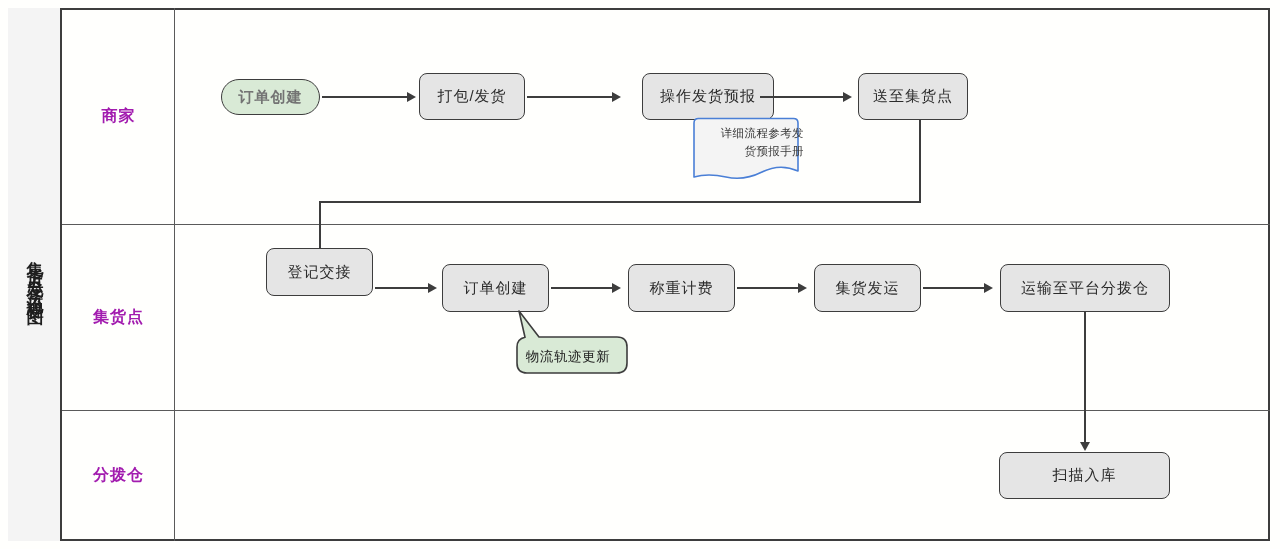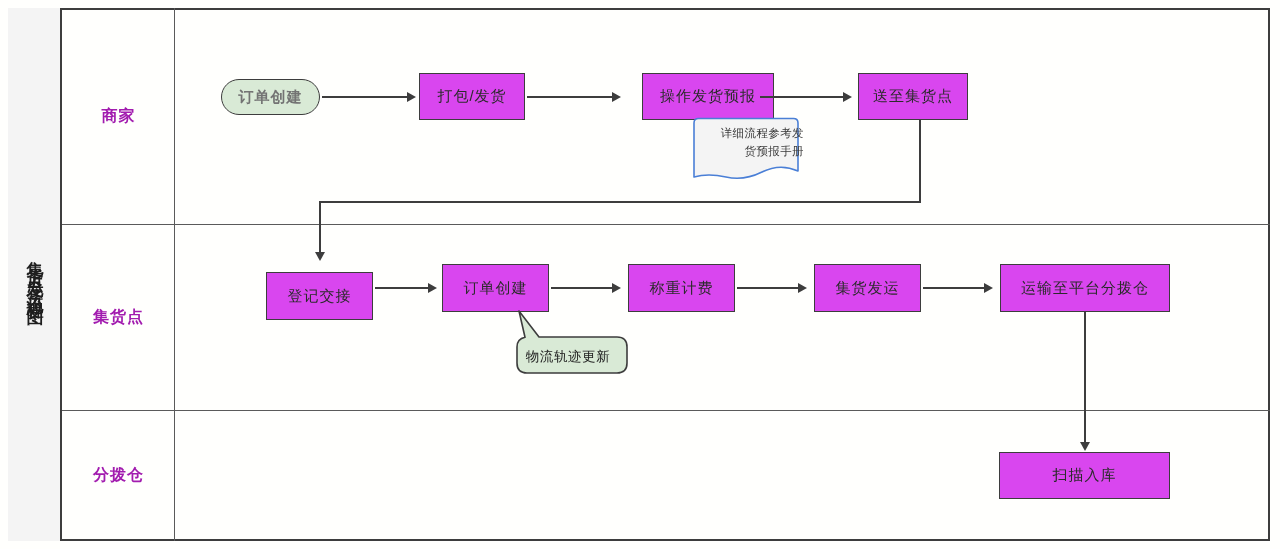--- a/index.html
+++ b/index.html
@@ -38,21 +38,21 @@
     position:absolute;left:62px;width:113px;
     display:flex;align-items:center;justify-content:center;
     font-size:16px;font-weight:bold;color:#a21caf;letter-spacing:1px;
   }
 
   
   .node{
     position:absolute;box-sizing:border-box;
     display:flex;align-items:center;justify-content:center;
     font-size:15px;color:#2b2b2b;
-    background:#d946ef;border:1.6px solid #3d3d3d;border-radius:0;
+    background:#e5e5e5;border:1.6px solid #3d3d3d;border-radius:8px;
     letter-spacing:1px;white-space:nowrap;
   }
   .node.start{
     background:#d9ead6;border:1.6px solid #3d3d3d;border-radius:22px;
     font-weight:bold;color:#737373;
   }
 
   
   .conn{position:absolute;background:#3d3d3d;}
   .conn.h{height:2px;}
@@ -131,21 +131,21 @@
       <span>详细流程参考发</span><br>
       <span>货预报手册</span>
     </div>
   </div>
 
   <div class="conn v" style="left:919px;top:120px;height:83px;"></div>
   <div class="conn h" style="left:319px;top:201px;width:602px;"></div>
   <div class="conn v" style="left:319px;top:201px;height:52px;"></div>
   <div class="arrow-d" style="left:314.5px;top:252px;"></div>
 
-  <div class="node" style="left:266px;top:272px;width:107px;height:48px;">登记交接</div>
+  <div class="node" style="left:266px;top:248px;width:107px;height:48px;">登记交接</div>
 
   <div class="conn h" style="left:375px;top:287px;width:54px;"></div>
   <div class="arrow-r" style="left:428px;top:282.5px;"></div>
 
   <div class="node" style="left:442px;top:264px;width:107px;height:48px;">订单创建</div>
 
   <div class="conn h" style="left:551px;top:287px;width:62px;"></div>
   <div class="arrow-r" style="left:612px;top:282.5px;"></div>
 
   <div class="node" style="left:628px;top:264px;width:107px;height:48px;">称重计费</div>

